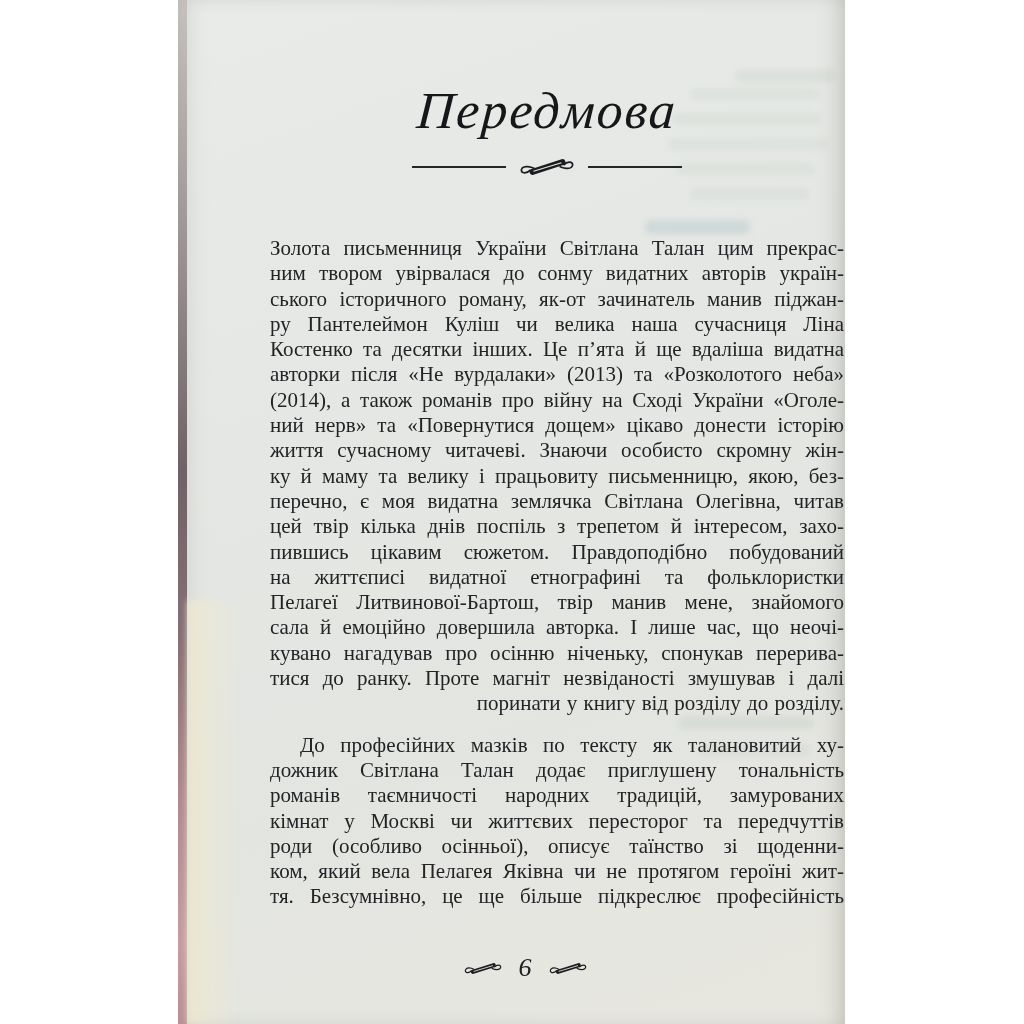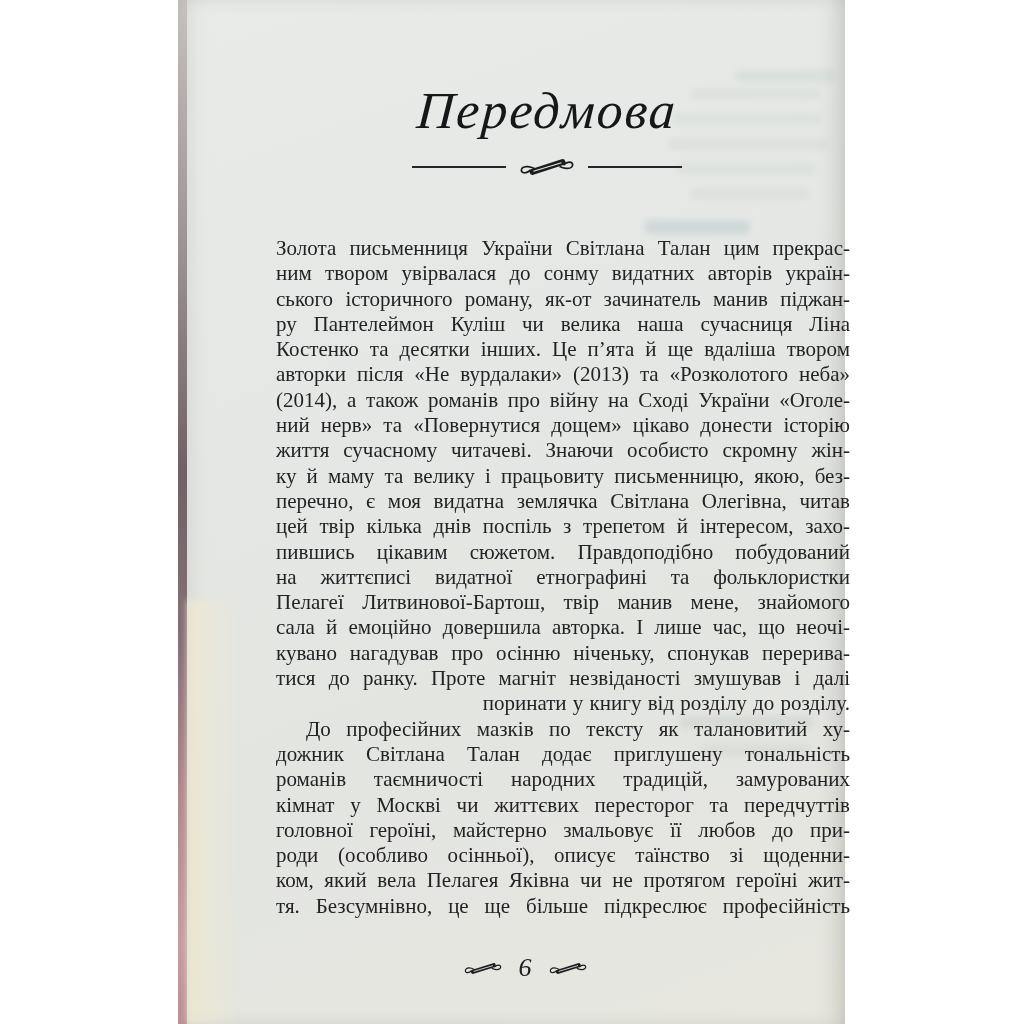--- a/index.html
+++ b/index.html
@@ -42,31 +42,31 @@
     transform:skewX(-4deg);
   }
   .divider{
     position:absolute;left:82px;top:154px;width:574px;height:26px;
     display:flex;align-items:center;justify-content:center;gap:12px;
   }
   .divider .rule{display:block;width:94px;height:2px;background:#26262a;}
   .swash{width:58px;height:22px;display:block;}
   .swash.small{width:40px;height:15px;}
   .body-text{
-    position:absolute;left:98px;top:236px;width:574px;
+    position:absolute;left:92px;top:236px;width:574px;
     font-size:21px;line-height:25.3px;color:#232326;
     word-spacing:1px;
   }
   .body-text .line{
     text-align:justify;height:25.3px;overflow:hidden;
   }
   .body-text .line::after{content:"";display:inline-block;width:100%;}
   .body-text .line.noju{text-align:right;}
   .body-text .line.noju::after{content:none;}
-  .body-text .line.indent{text-indent:30px;}
+  .body-text .line.indent{text-indent:30px;margin-top:16px;}
   .footer{
     position:absolute;left:82px;top:948px;width:574px;height:40px;
     display:flex;align-items:center;justify-content:center;gap:16px;
     margin-left:-22px;
   }
   .pagenum{
     font-family:"Liberation Serif", serif;font-style:italic;
     font-size:26px;color:#202024;line-height:40px;
   }
   .ghost{
@@ -110,40 +110,39 @@
         <use href="#swash"></use>
       </svg>
     <span class="rule"></span>
   </div>
 
   <div class="body-text">
       <div class="line">Золота письменниця України Світлана Талан цим прекрас-</div>
       <div class="line">ним твором увірвалася до сонму видатних авторів україн-</div>
       <div class="line">ського історичного роману, як-от зачинатель манив піджан-</div>
       <div class="line">ру Пантелеймон Куліш чи велика наша сучасниця Ліна</div>
-      <div class="line">Костенко та десятки інших. Це п’ята й ще вдаліша твором</div>
+      <div class="line">Костенко та десятки інших. Це п’ята й ще вдаліша видатна</div>
       <div class="line">авторки після «Не вурдалаки» (2013) та «Розколотого неба»</div>
       <div class="line">(2014), а також романів про війну на Сході України «Оголе-</div>
       <div class="line">ний нерв» та «Повернутися дощем» цікаво донести історію</div>
       <div class="line">життя сучасному читачеві. Знаючи особисто скромну жін-</div>
       <div class="line">ку й маму та велику і працьовиту письменницю, якою, без-</div>
       <div class="line">перечно, є моя видатна землячка Світлана Олегівна, читав</div>
       <div class="line">цей твір кілька днів поспіль з трепетом й інтересом, захо-</div>
       <div class="line">пившись цікавим сюжетом. Правдоподібно побудований</div>
       <div class="line">на життєписі видатної етнографині та фольклористки</div>
       <div class="line">Пелагеї Литвинової-Бартош, твір манив мене, знайомого</div>
       <div class="line">сала й емоційно довершила авторка. І лише час, що неочі-</div>
       <div class="line">кувано нагадував про осінню ніченьку, спонукав перерива-</div>
       <div class="line">тися до ранку. Проте магніт незвіданості змушував і далі</div>
       <div class="line noju">поринати у книгу від розділу до розділу.</div>
       <div class="line indent">До професійних мазків по тексту як талановитий ху-</div>
       <div class="line">дожник Світлана Талан додає приглушену тональність</div>
       <div class="line">романів таємничості народних традицій, замурованих</div>
       <div class="line">кімнат у Москві чи життєвих пересторог та передчуттів</div>
-      <div class="line">головної героїні, майстерно змальовує її любов до при-</div>
       <div class="line">роди (особливо осінньої), описує таїнство зі щоденни-</div>
       <div class="line">ком, який вела Пелагея Яківна чи не протягом героїні жит-</div>
       <div class="line">тя. Безсумнівно, це ще більше підкреслює професійність</div>
     </div>
 
   <div class="footer">
     <svg class="swash small">
         <use href="#swash"></use>
       </svg>
     <span class="pagenum">6</span>

